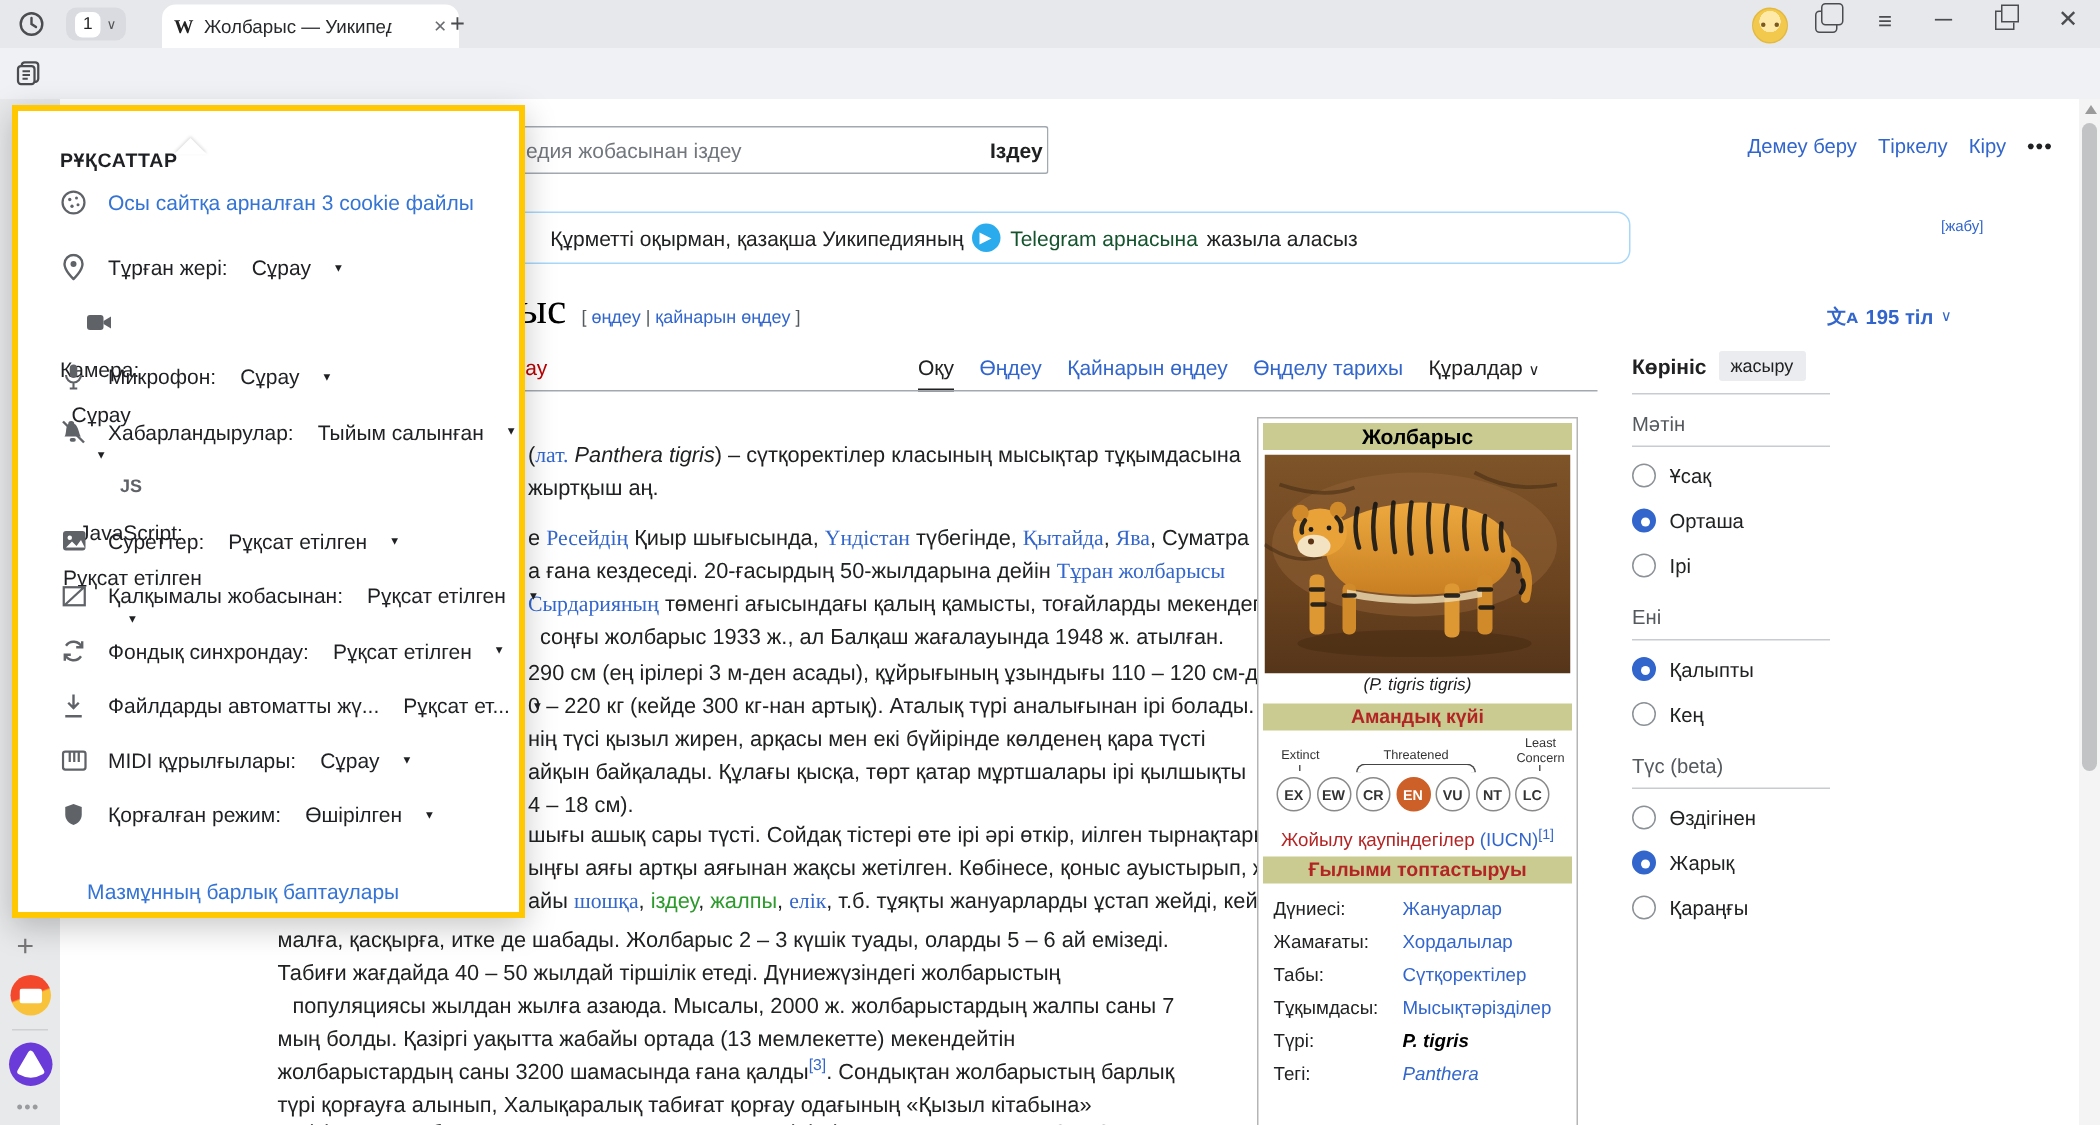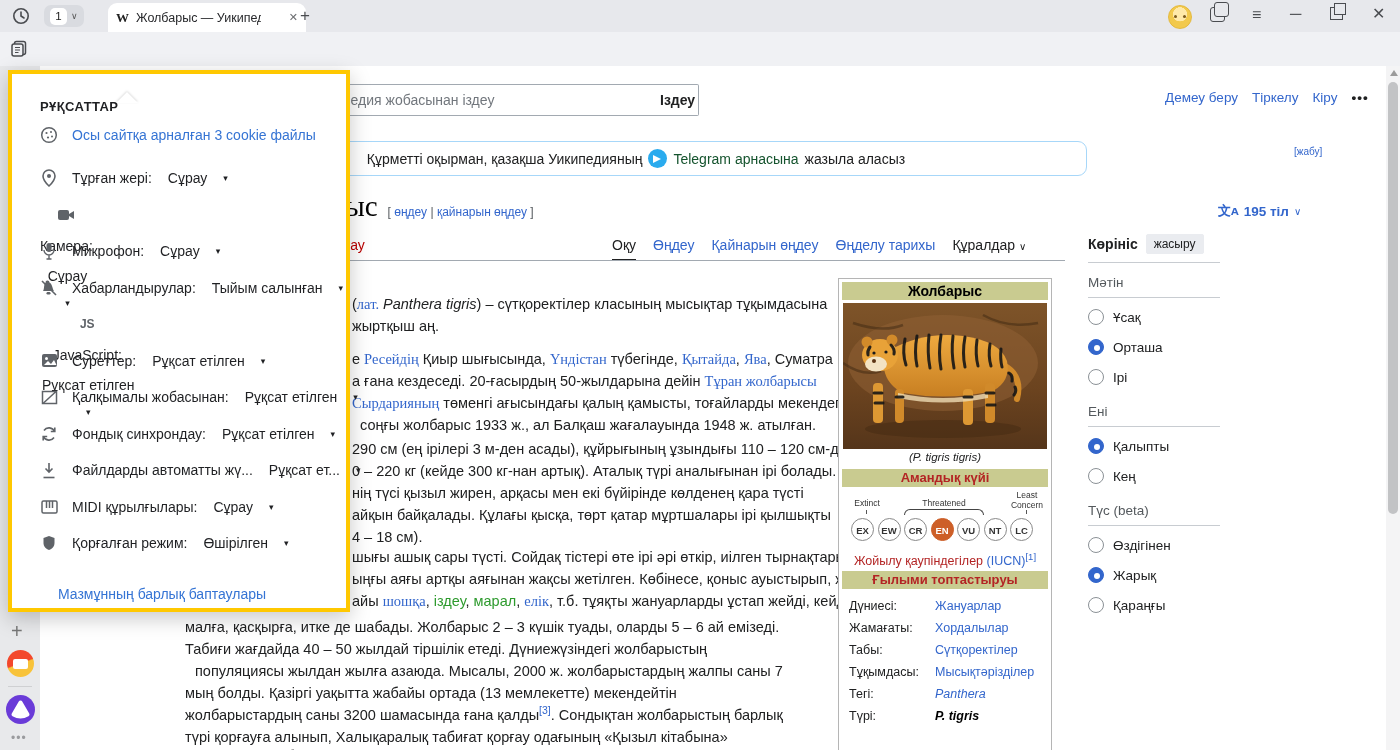--- a/index.html
+++ b/index.html
@@ -313,21 +313,21 @@
     <div class="article-line" style="left: 352px; top: 370px;"><span>а ғана кездеседі. 20-ғасырдың 50-жылдарына дейін </span><span class="l">Тұран жолбарысы</span></div>
     <div class="article-line" style="left: 352px; top: 392px;"><span class="l">Сырдарияның</span><span> төменгі ағысындағы қалың қамысты, тоғайларды мекендеген;</span></div>
     <div class="article-line" style="left: 360px; top: 414px;"><span>соңғы жолбарыс 1933 ж., ал Балқаш жағалауында 1948 ж. атылған.</span></div>
     <div class="article-line" style="left: 352px; top: 438px;"><span>290 см (ең ірілері 3 м-ден асады), құйрығының ұзындығы 110 – 120 см-дей,</span></div>
     <div class="article-line" style="left: 352px; top: 460px;"><span>0 – 220 кг (кейде 300 кг-нан артық). Аталық түрі аналығынан ірі болады. Басы</span></div>
     <div class="article-line" style="left: 352px; top: 482px;"><span>нің түсі қызыл жирен, арқасы мен екі бүйірінде көлденең қара түсті</span></div>
     <div class="article-line" style="left: 352px; top: 504px;"><span>айқын байқалады. Құлағы қысқа, төрт қатар мұртшалары ірі қылшықты</span></div>
     <div class="article-line" style="left: 352px; top: 526px;"><span>4 – 18 см).</span></div>
     <div class="article-line" style="left: 352px; top: 546px;"><span>шығы ашық сары түсті. Сойдақ тістері өте ірі әрі өткір, иілген тырнақтары</span></div>
     <div class="article-line" style="left: 352px; top: 568px;"><span>ыңғы аяғы артқы аяғынан жақсы жетілген. Көбінесе, қоныс ауыстырып, жеке</span></div>
-    <div class="article-line" style="left: 352px; top: 590px;"><span>айы </span><span class="l">шошқа</span><span>, </span><span class="g">іздеу</span><span>, </span><span class="g">марал</span><span>, </span><span class="l">елік</span><span>, т.б. тұяқты жануарларды ұстап жейді, кейде</span></div>
+    <div class="article-line" style="left: 352px; top: 590px;"><span>айы </span><span class="l">шошқа</span><span>, </span><span class="g">іздеу</span><span>, </span><span class="g">жалпы</span><span>, </span><span class="l">елік</span><span>, т.б. тұяқты жануарларды ұстап жейді, кейде</span></div>
     <div class="article-line" style="left: 185px; top: 616px;"><span>малға, қасқырға, итке де шабады. Жолбарыс 2 – 3 күшік туады, оларды 5 – 6 ай емізеді.</span></div>
     <div class="article-line" style="left: 185px; top: 638px;"><span>Табиғи жағдайда 40 – 50 жылдай тіршілік етеді. Дүниежүзіндегі жолбарыстың</span></div>
     <div class="article-line" style="left: 195px; top: 660px;"><span>популяциясы жылдан жылға азаюда. Мысалы, 2000 ж. жолбарыстардың жалпы саны 7</span></div>
     <div class="article-line" style="left: 185px; top: 682px;"><span>мың болды. Қазіргі уақытта жабайы ортада (13 мемлекетте) мекендейтін</span></div>
     <div class="article-line" style="left: 185px; top: 704px;"><span>жолбарыстардың саны 3200 шамасында ғана қалды</span><span class="s">[3]</span><span>. Сондықтан жолбарыстың барлық</span></div>
     <div class="article-line" style="left: 185px; top: 726px;"><span>түрі қорғауға алынып, Халықаралық табиғат қорғау одағының «Қызыл кітабына»</span></div>
     <div class="article-line" style="left: 185px; top: 745px;"><span>енгізілген. Жолбарысты қазақ халқы ежелден күштіліктің символы санаған. 12 - 13-</span></div>
   </div>
 
 <div class="abs" id="infobox">
@@ -412,26 +412,26 @@
       </div>
       <div class="tax-row">
         <span class="lab">Табы:</span>
         <span class="val">Сүтқоректілер</span>
       </div>
       <div class="tax-row">
         <span class="lab">Тұқымдасы:</span>
         <span class="val">Мысықтәрізділер</span>
       </div>
       <div class="tax-row">
+        <span class="lab">Түрі:</span>
+        <span class="val sp">P. tigris</span>
+      </div>
+      <div class="tax-row">
         <span class="lab">Тегі:</span>
         <span class="val it">Panthera</span>
-      </div>
-      <div class="tax-row">
-        <span class="lab">Түрі:</span>
-        <span class="val sp">P. tigris</span>
       </div>
     </div>
 
 </div>
 
 <div class="abs" id="perm">
   <div id="perm-title">РҰҚСАТТАР</div>
   <div id="perm-cookie">
     <svg width="18" height="18" viewBox="0 0 18 18">
         <circle cx="9" cy="9" r="7.3" fill="none" stroke="#5f6368" stroke-width="1.5"></circle>

